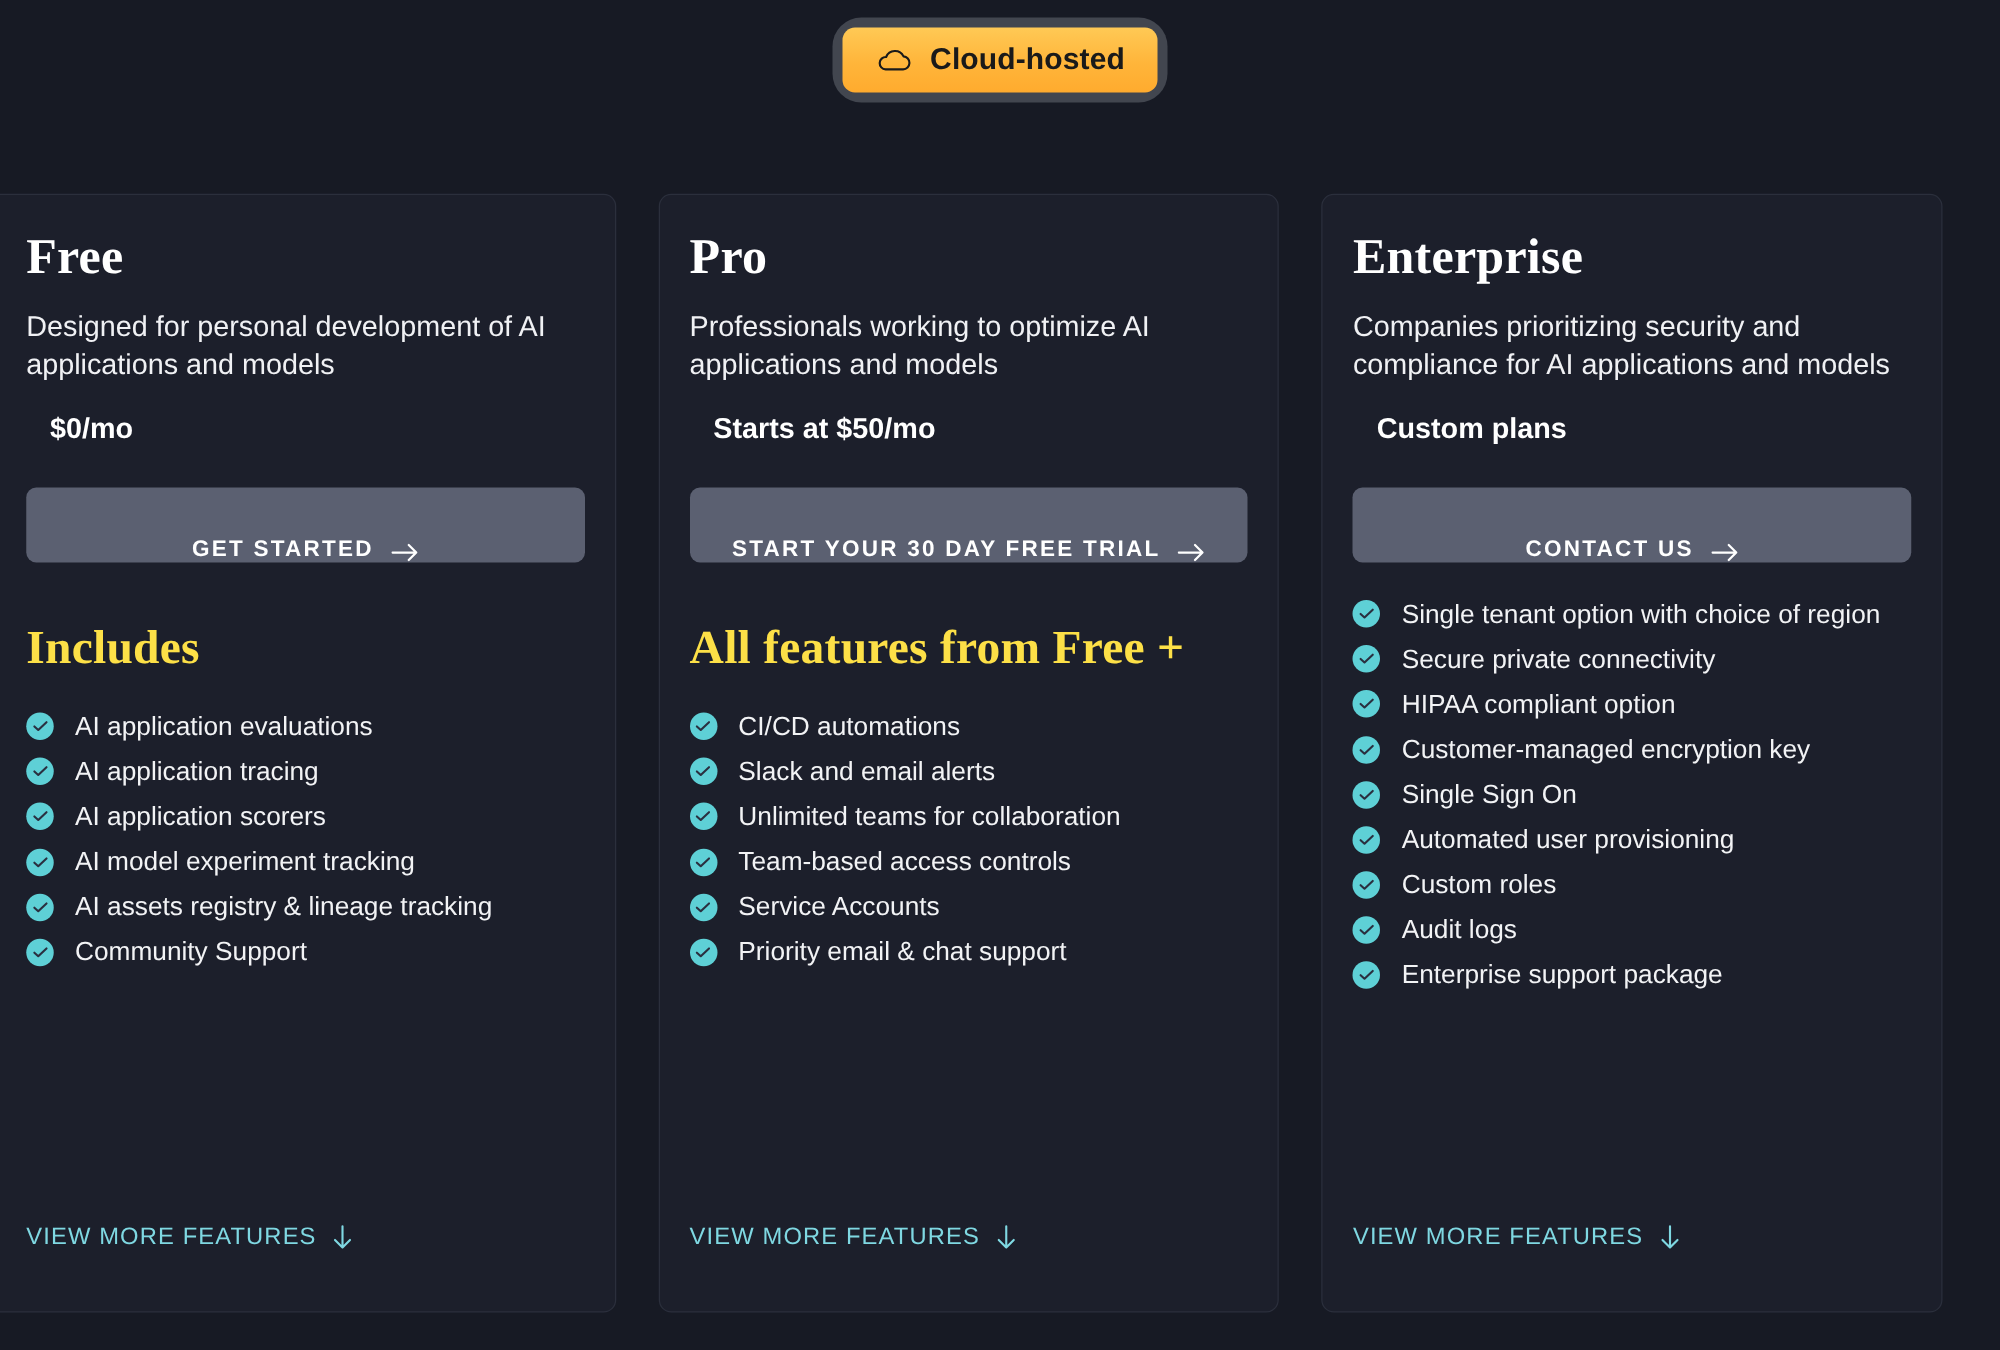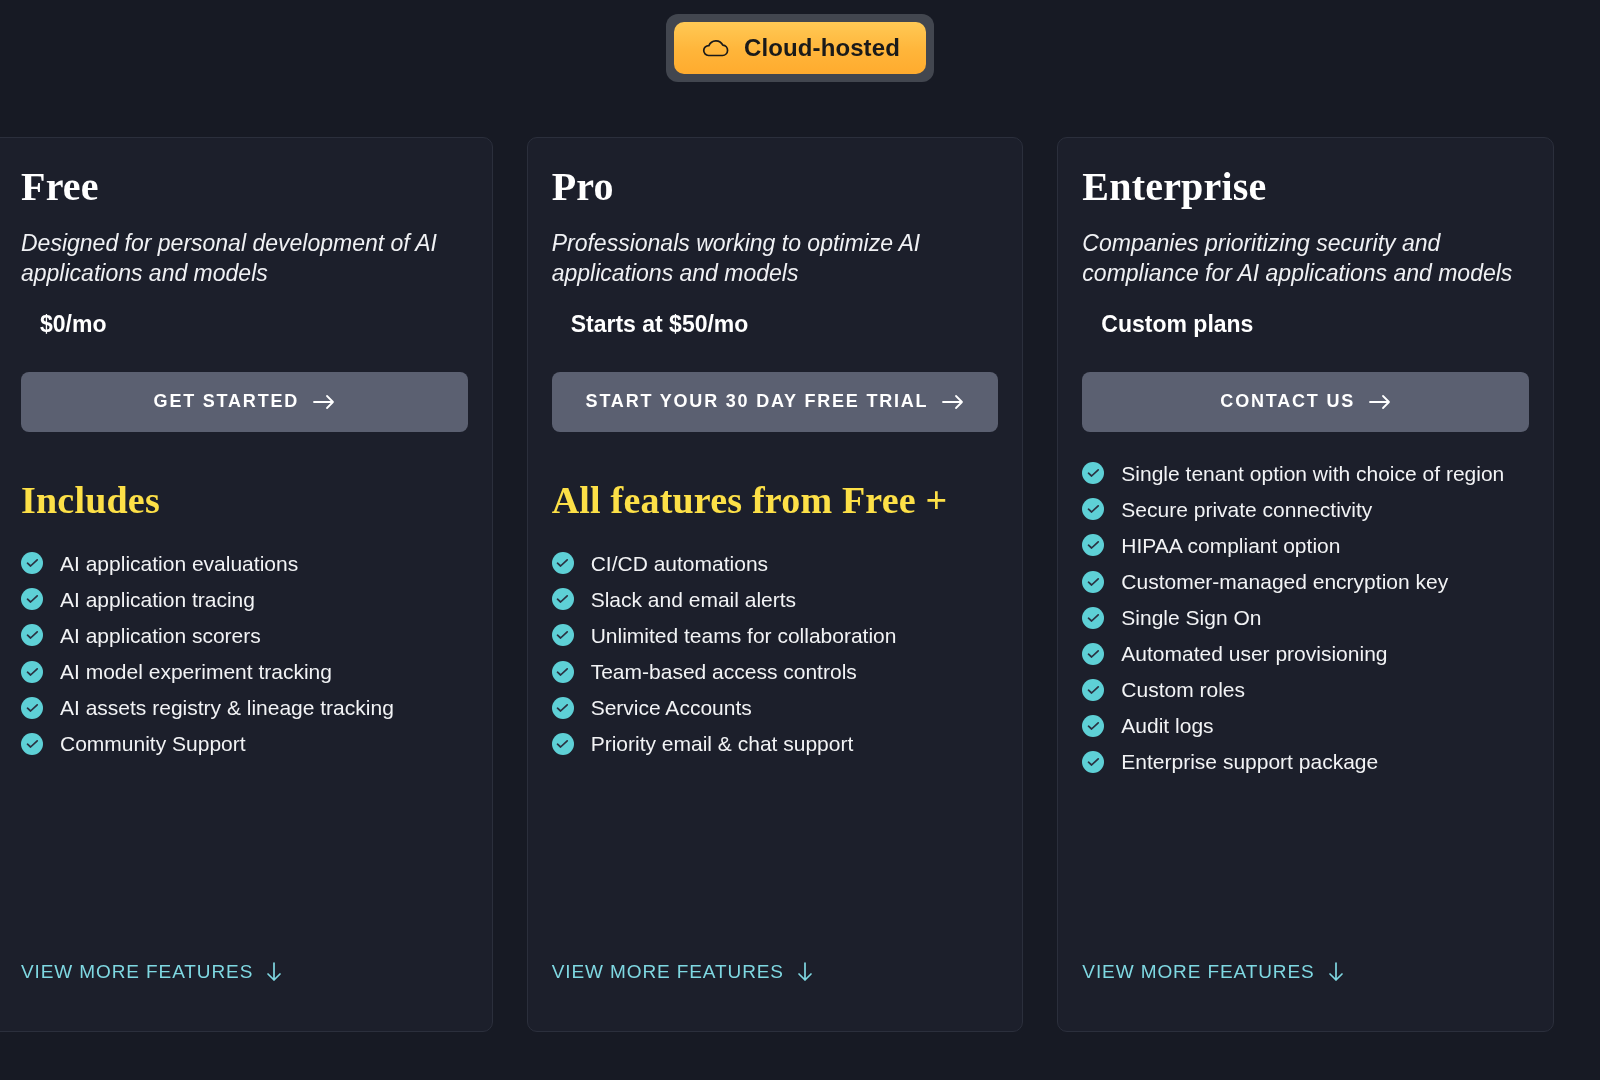--- a/index.html
+++ b/index.html
@@ -24,21 +24,21 @@
     left: 0;
     width: 1600px;
     display: flex;
     justify-content: center;
   }
 
   .toggle-group {
     display: flex;
     align-items: flex-end;
     background: #42464f;
-    border-radius: 12px;
+    border-radius: 23px;
     padding: 8px 8px;
     gap: 4px;
   }
 
   .toggle-btn {
     display: flex;
     align-items: center;
     gap: 14px;
     padding: 12px 26px;
     border-radius: 10px;
@@ -59,21 +59,21 @@
   .toggle-btn.inactive {
     background: transparent;
     color: #ffffff;
   }
 
   .toggle-btn .ico { display: flex; align-items: center; }
 
   
   .cards {
     position: absolute;
-    top: 137px;
+    top: 155px;
     left: 18px;
     width: 1536px;
     height: 895px;
     display: flex;
     gap: 34px;
   }
 
   .card {
     position: relative;
     flex: 1 1 0;
@@ -98,21 +98,20 @@
     font-size: 40px;
     font-weight: bold;
     line-height: 1.05;
     color: #ffffff;
     letter-spacing: 0.2px;
   }
 
   .plan-desc {
     margin-top: 20px;
     font-size: 23px;
-    font-style: italic;
     line-height: 1.32;
     color: #f0f1f4;
     max-width: 460px;
   }
 
   .plan-price {
     margin-top: 22px;
     font-size: 23px;
     font-weight: bold;
     color: #ffffff;
@@ -126,21 +125,21 @@
     border: none;
     border-radius: 8px;
     height: 60px;
     color: #ffffff;
     font-family: "Liberation Sans", sans-serif;
     font-size: 18px;
     font-weight: bold;
     letter-spacing: 1.8px;
     cursor: pointer;
     display: flex;
-    align-items: center;
+    align-items: flex-end;
     justify-content: center;
     gap: 14px;
   }
 
   .cta .arrow { display: flex; align-items: center; }
 
   .features-title {
     margin-top: 46px;
     font-family: "Liberation Serif", serif;
     font-size: 38px;

